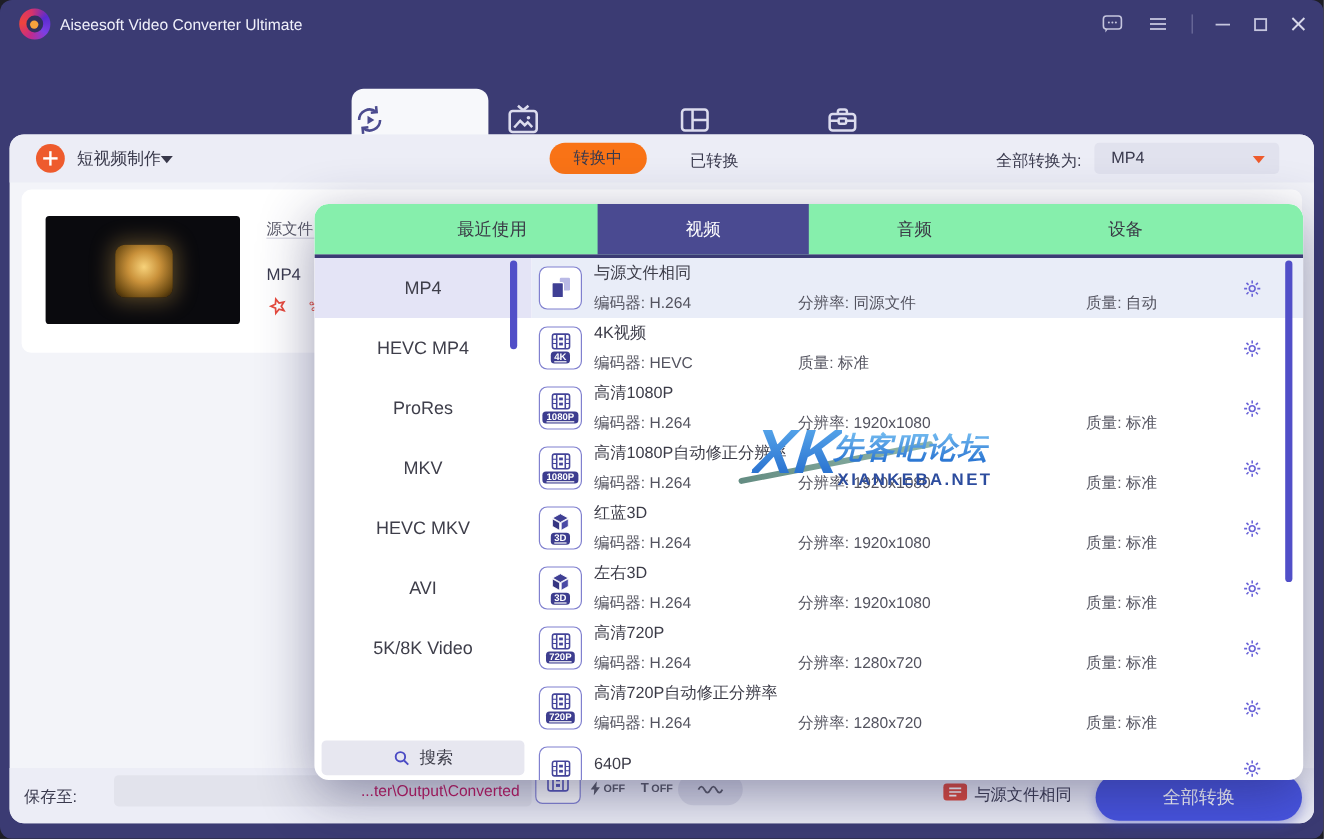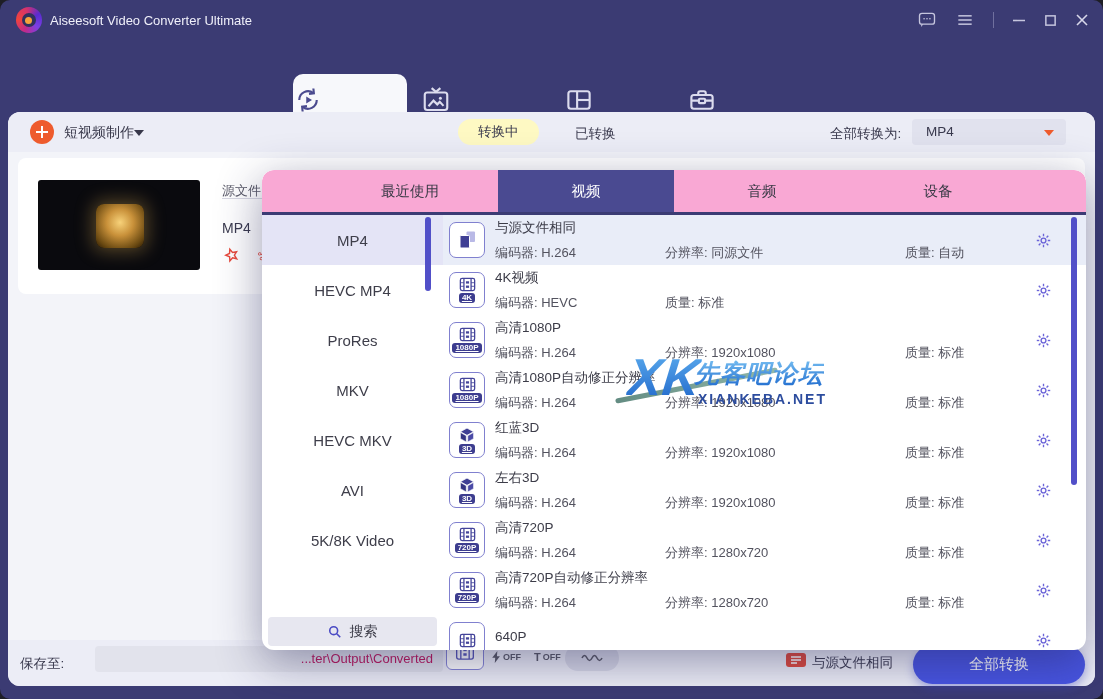--- a/index.html
+++ b/index.html
@@ -29,21 +29,21 @@
   .nav-tab.active .nav-label{color:#3F3F78;font-weight:bold;}
 
   
   .content{position:absolute;left:8px;top:112px;right:8px;bottom:13px;background:#f3f4f9;border-radius:12px;}
   .toolbar{position:absolute;left:0;top:0;right:0;height:40px;background:#ecedf6;border-radius:12px 12px 0 0;}
   .add-circle{position:absolute;left:22px;top:8px;width:24px;height:24px;border-radius:50%;background:#EE5B2D;}
   .add-circle::before{content:"";position:absolute;left:6px;top:11px;width:12px;height:2px;background:#fff;}
   .add-circle::after{content:"";position:absolute;left:11px;top:6px;width:2px;height:12px;background:#fff;}
   .add-label{position:absolute;left:56px;top:12px;font-size:14px;color:#38384a;}
   .add-caret{position:absolute;left:126px;top:18px;width:0;height:0;border-left:5px solid transparent;border-right:5px solid transparent;border-top:6px solid #38384a;}
-  .pill-converting{position:absolute;left:450px;top:7px;height:26px;line-height:26px;padding:0 20px;background:#fef9c3;border-radius:13px;font-size:13.5px;color:#3a3a4e;}
+  .pill-converting{position:absolute;left:450px;top:7px;height:26px;line-height:26px;padding:0 20px;background:#f97316;border-radius:13px;font-size:13.5px;color:#3a3a4e;}
   .tab-converted{position:absolute;left:567px;top:13px;font-size:13.5px;color:#3a3a4e;cursor:pointer;}
   .convertto-label{position:absolute;left:822px;top:13px;font-size:13.5px;color:#3a3a4e;}
   .format-dd{position:absolute;left:904px;top:7px;width:154px;height:26px;background:#e1e2ee;border-radius:4px;cursor:pointer;}
   .format-dd .val{position:absolute;left:14px;top:5px;font-size:13.5px;color:#3a3a4e;}
   .dd-caret{position:absolute;right:12px;top:11px;width:0;height:0;border-left:5px solid transparent;border-right:5px solid transparent;border-top:6px solid #EE5B2D;}
 
   .file-card{position:absolute;left:10px;top:46px;right:10px;height:136px;background:#ffffff;border-radius:8px;}
   .thumb{position:absolute;left:20px;top:22px;width:162px;height:90px;background:#0a0a0e;border-radius:3px;overflow:hidden;}
   .emblem{position:absolute;left:58px;top:24px;width:48px;height:44px;border-radius:8px;
     background:radial-gradient(circle at 50% 42%,#f7d27a 0%,#c9913a 38%,#6b4a12 78%,#2a1a04 100%);
@@ -65,21 +65,21 @@
     display:flex;align-items:center;justify-content:center;}
   .merge-ic{position:absolute;left:778px;top:12px;}
   .merge-label{position:absolute;left:804px;top:14px;font-size:13.5px;color:#3a3a4e;}
 
   .convert-btn{position:absolute;left:913px;top:645px;width:172px;height:39px;background:#4754E0;border:none;border-radius:20px;
     color:#fff;font-size:15px;z-index:3;box-shadow:0 4px 10px rgba(60,70,200,.4);cursor:pointer;}
 
   
   .popup{position:absolute;left:262px;top:170px;width:824px;height:480px;background:#fff;border-radius:12px;z-index:10;
     box-shadow:0 12px 45px rgba(35,35,85,.45);overflow:hidden;}
-  .phead{height:42px;background:#f9a8d4;border-radius:12px 12px 0 0;display:flex;padding:0 60px;}
+  .phead{height:42px;background:#86efac;border-radius:12px 12px 0 0;display:flex;padding:0 60px;}
   .ptab{flex:1;display:flex;align-items:center;justify-content:center;font-size:14.5px;color:#3a3a46;cursor:pointer;}
   .ptab.active{background:#4A4A91;color:#fff;}
   .pdivider{height:3px;background:#3B3B74;}
   .pbody{position:absolute;left:0;right:0;top:45px;bottom:0;display:flex;overflow:hidden;}
   .sidebar{width:181px;position:relative;flex:none;}
   .side-item{height:50px;display:flex;align-items:center;justify-content:center;font-size:15px;color:#3e3e4a;cursor:pointer;}
   .side-item.active{background:#e4e4f6;}
   .search-btn{position:absolute;left:6px;right:6px;bottom:4px;height:29px;background:#e7e7f0;border-radius:4px;
     display:flex;align-items:center;justify-content:center;gap:8px;font-size:14px;color:#3e3e4a;cursor:pointer;}
   .side-scroll{position:absolute;left:163px;top:2px;width:6px;height:74px;background:#514FC8;border-radius:3px;}

